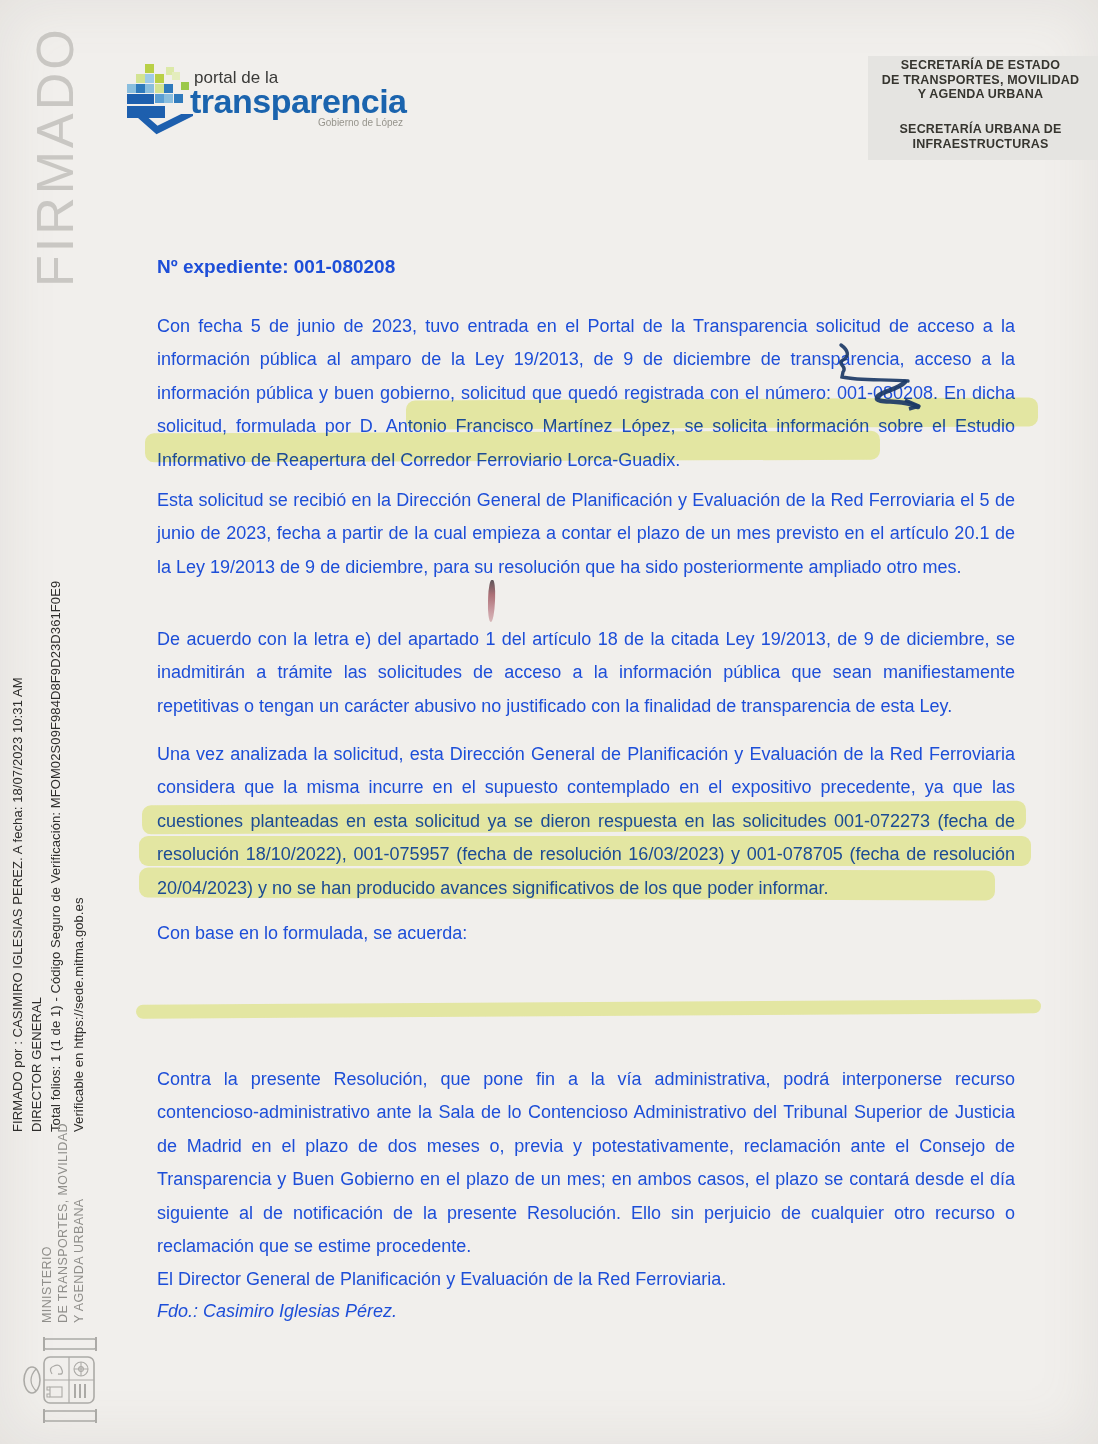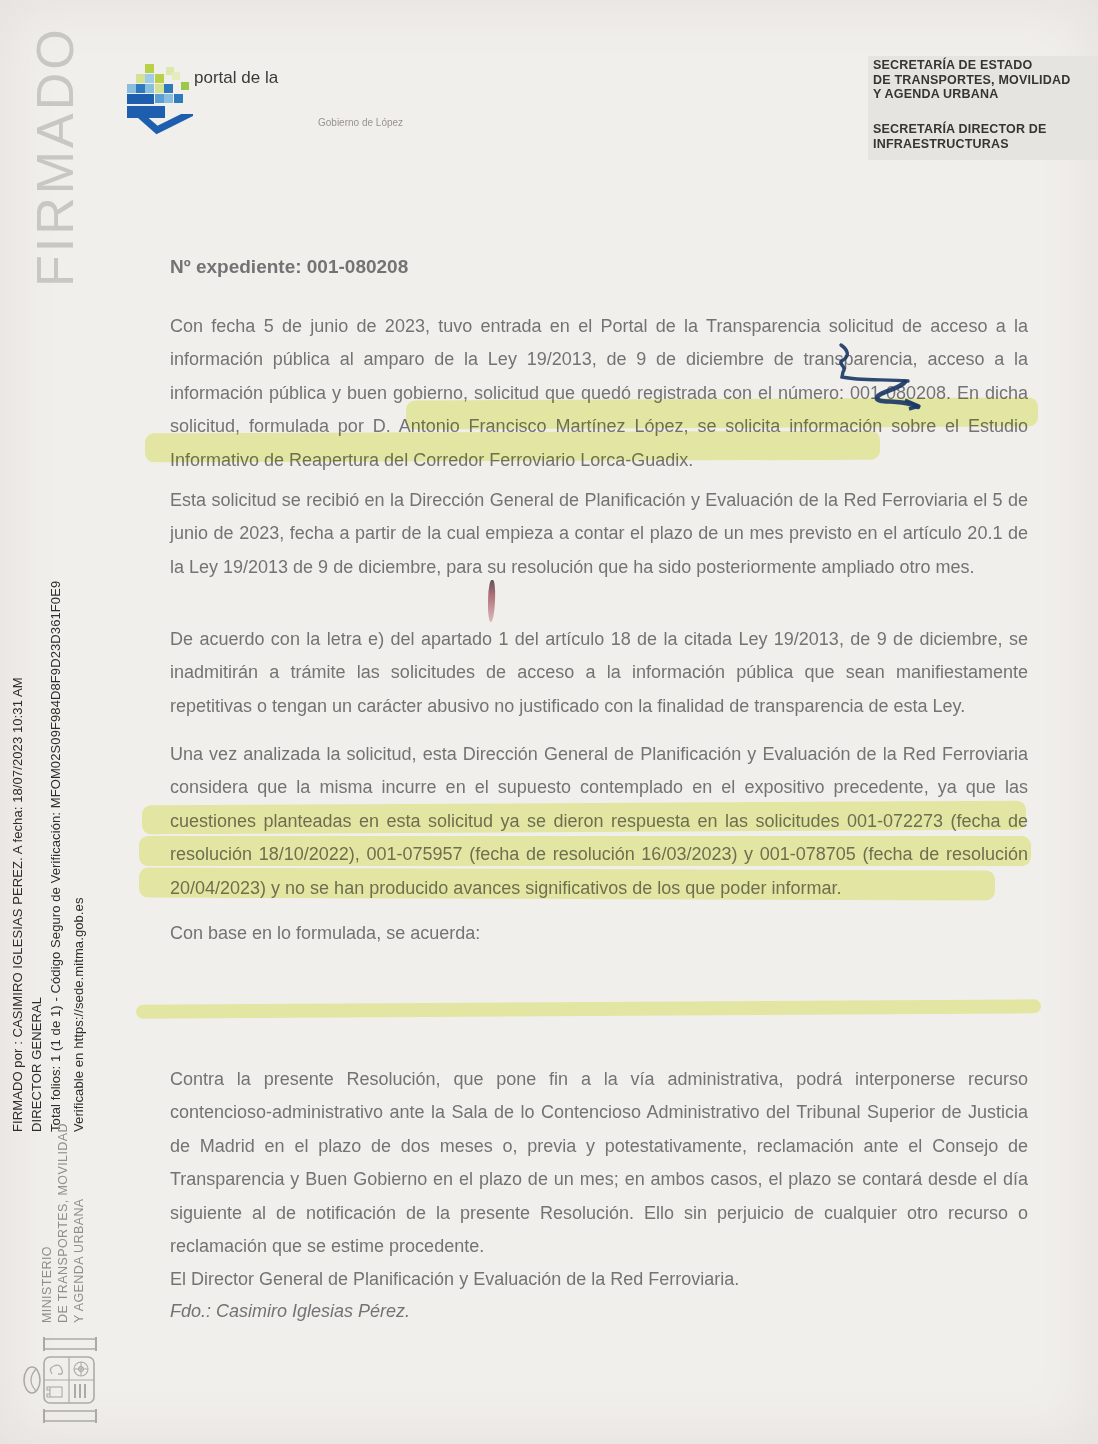--- a/index.html
+++ b/index.html
@@ -34,27 +34,27 @@
   
   .logo-icon{position:absolute;left:127px;top:62px;width:66px;height:76px;}
   .logo-icon .sq{position:absolute;}
   .logo-toptext{position:absolute;left:194px;top:68px;font-size:17px;font-weight:500;color:#3a3a38;text-align:right;}
   .logo-main{position:absolute;left:190px;top:82px;font-size:34px;font-weight:600;letter-spacing:-.5px;color:#1b64ae;}
   .logo-sub{position:absolute;left:318px;top:117px;font-size:10px;color:#96948c;}
   .letterhead-panel{position:absolute;left:868px;top:56px;width:230px;height:104px;background:#e5e4e1;}
   .lh-block{
     position:absolute;left:873px;width:215px;
     font-size:12.5px;font-weight:bold;line-height:14.6px;
-    letter-spacing:.2px;color:#36352f;white-space:pre-line;
+    letter-spacing:.2px;color:#36352f;white-space:pre-line;text-align:center;
   }
   
   .para{
-    position:absolute;left:170px;width:858px;
+    position:absolute;left:157px;width:858px;
     font-size:18px;line-height:33.4px;
-    text-align:justify;color:#737373;
+    text-align:justify;color:#1d4ed8;
   }
   .expediente{font-weight:bold;font-size:19px;text-align:left;}
   .no-just{text-align:left;}
   .italic{font-style:italic;}
   
   .hl{
     position:absolute;
     background:#e9f07e;
     opacity:.62;
     mix-blend-mode:multiply;
@@ -95,27 +95,28 @@
     <div class="sq" style="left:0px;top:32px;width:27px;height:10px;background:#1d5fae"></div>
     <div class="sq" style="left:28px;top:32px;width:9px;height:9px;background:#5b9fd4"></div>
     <div class="sq" style="left:37px;top:32px;width:9px;height:9px;background:#8abede"></div>
     <div class="sq" style="left:47px;top:32px;width:9px;height:9px;background:#2f7abc"></div>
     <div class="sq" style="left:0px;top:44px;width:38px;height:12px;background:#1d5fae"></div>
     <svg width="66" height="22" style="position:absolute;left:0;top:52px" viewBox="0 0 66 22">
       <path d="M14 2 L30 16 L62 0" fill="none" stroke="#1d5fae" stroke-width="7" stroke-linecap="square"></path>
     </svg>
   </div>
   <div class="logo-toptext">portal de la</div>
+  <div class="logo-main">transparencia</div>
   <div class="logo-sub">Gobierno de López</div>
 
   <div class="letterhead-panel"></div>
   <div class="lh-block" style="top:58px">SECRETARÍA DE ESTADO
 DE TRANSPORTES, MOVILIDAD
 Y AGENDA URBANA</div>
-  <div class="lh-block" style="top:122px">SECRETARÍA DIRECTOR DE
+  <div class="lh-block" style="top:122px">SECRETARÍA URBANA DE
 INFRAESTRUCTURAS</div>
 
   <div class="para expediente" style="top:250px">Nº expediente: 001-080208</div>
   <div class="para" style="top:310px">Con fecha 5 de junio de 2023, tuvo entrada en el Portal de la Transparencia solicitud de acceso a la información pública al amparo de la Ley 19/2013, de 9 de diciembre de transparencia, acceso a la información pública y buen gobierno, solicitud que quedó registrada con el número: 001-080208. En dicha solicitud, formulada por D. Antonio Francisco Martínez López, se solicita información sobre el Estudio Informativo de Reapertura del Corredor Ferroviario Lorca-Guadix.</div>
   <div class="para" style="top:484px">Esta solicitud se recibió en la Dirección General de Planificación y Evaluación de la Red Ferroviaria el 5 de junio de 2023, fecha a partir de la cual empieza a contar el plazo de un mes previsto en el artículo 20.1 de la Ley 19/2013 de 9 de diciembre, para su resolución que ha sido posteriormente ampliado otro mes.</div>
   <div class="para" style="top:623px">De acuerdo con la letra e) del apartado 1 del artículo 18 de la citada Ley 19/2013, de 9 de diciembre, se inadmitirán a trámite las solicitudes de acceso a la información pública que sean manifiestamente repetitivas o tengan un carácter abusivo no justificado con la finalidad de transparencia de esta Ley.</div>
   <div class="para" style="top:738px">Una vez analizada la solicitud, esta Dirección General de Planificación y Evaluación de la Red Ferroviaria considera que la misma incurre en el supuesto contemplado en el expositivo precedente, ya que las cuestiones planteadas en esta solicitud ya se dieron respuesta en las solicitudes 001-072273 (fecha de resolución 18/10/2022), 001-075957 (fecha de resolución 16/03/2023) y 001-078705 (fecha de resolución 20/04/2023) y no se han producido avances significativos de los que poder informar.</div>
   <div class="para no-just" style="top:917px">Con base en lo formulada, se acuerda:</div>
   <div class="para" style="top:1063px">Contra la presente Resolución, que pone fin a la vía administrativa, podrá interponerse recurso contencioso-administrativo ante la Sala de lo Contencioso Administrativo del Tribunal Superior de Justicia de Madrid en el plazo de dos meses o, previa y potestativamente, reclamación ante el Consejo de Transparencia y Buen Gobierno en el plazo de un mes; en ambos casos, el plazo se contará desde el día siguiente al de notificación de la presente Resolución. Ello sin perjuicio de cualquier otro recurso o reclamación que se estime procedente.</div>
   <div class="para no-just" style="top:1263px">El Director General de Planificación y Evaluación de la Red Ferroviaria.</div>

